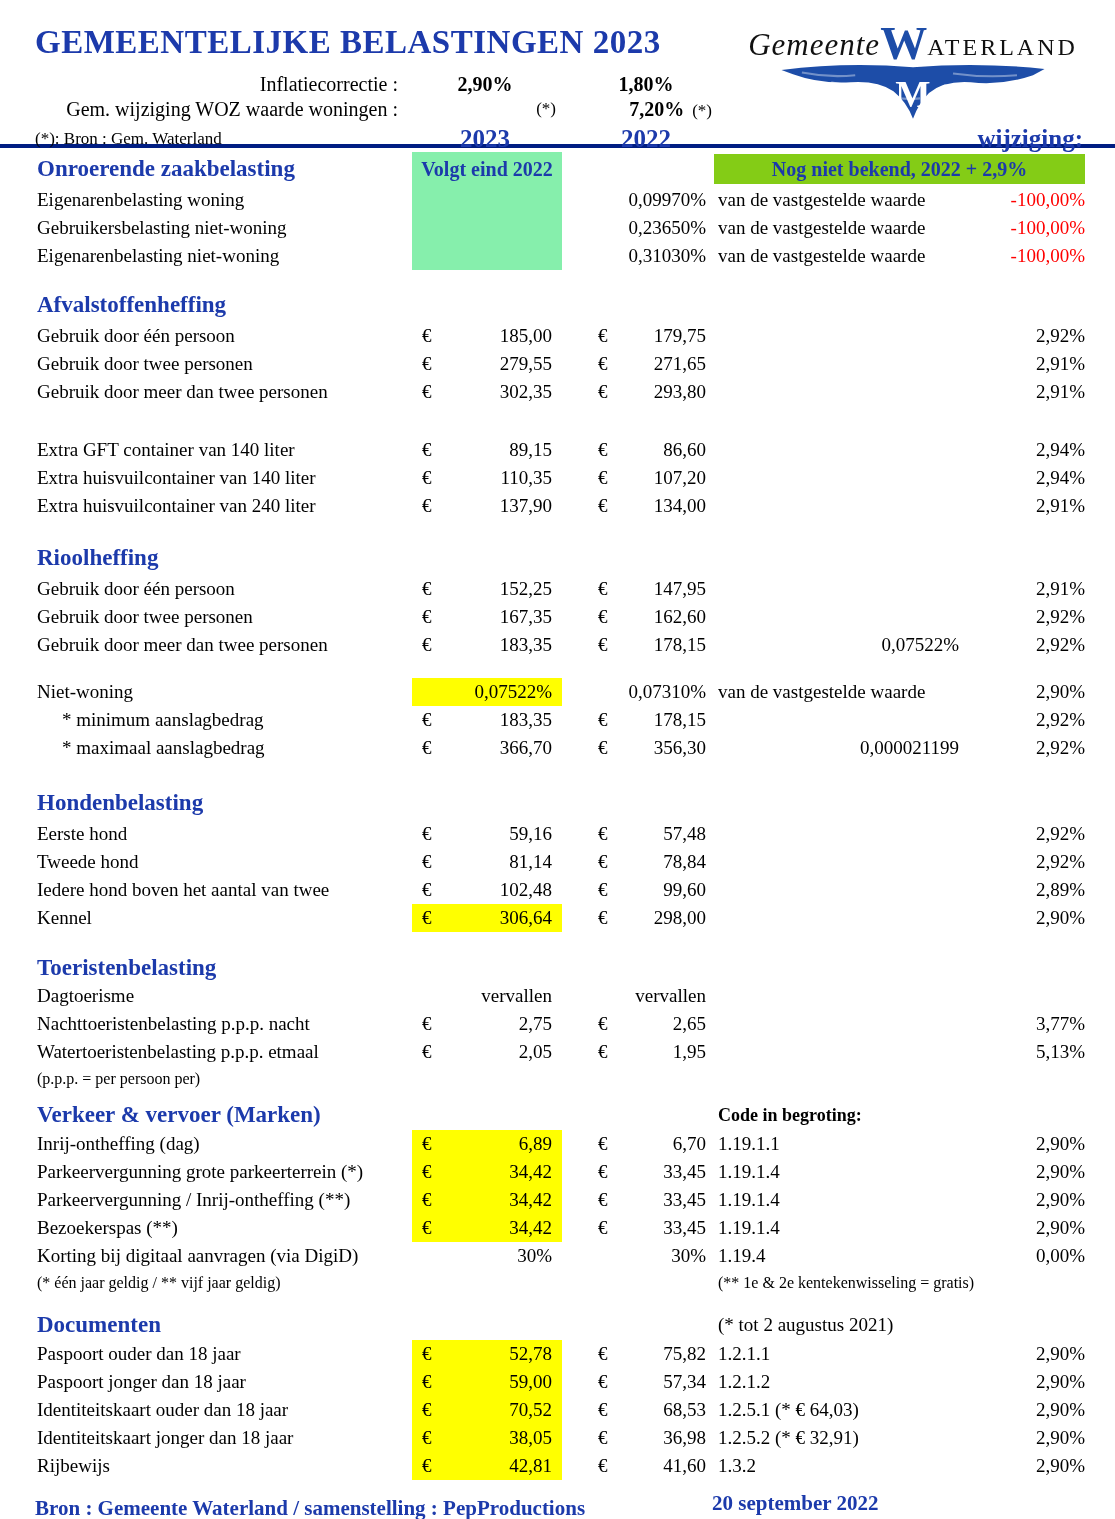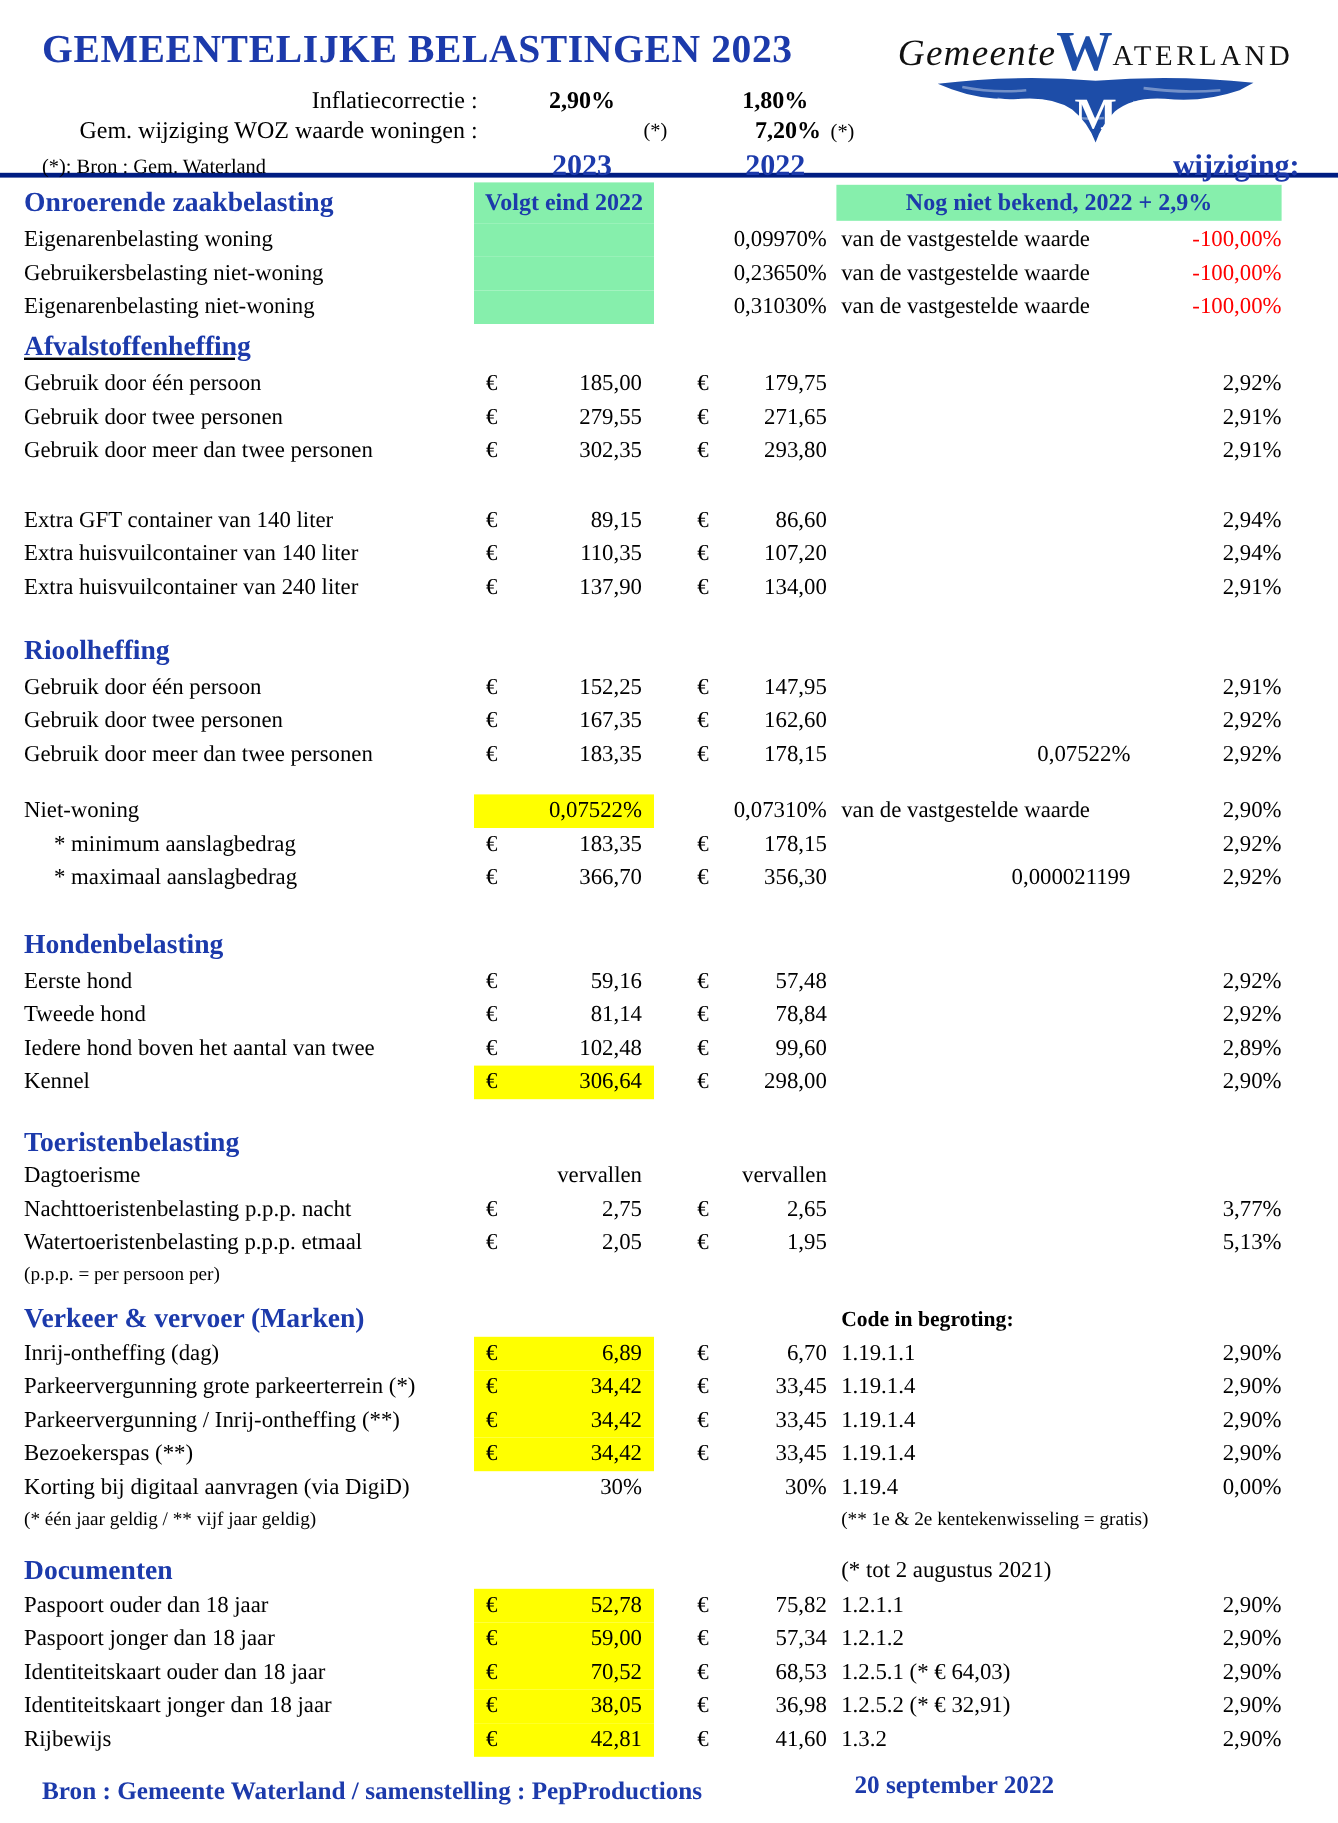--- a/index.html
+++ b/index.html
@@ -28,45 +28,45 @@
   .hwijz { font-size:25px; font-weight:bold; color:#1c3aab; text-align:right; }
   .divider { height:4px; background:#001d82; margin-top:2px; }
   
   .logo { position:absolute; top:20px; right:34px; width:336px; text-align:center; }
   .logo-text { white-space:nowrap; line-height:46px; }
   .lg-gem { font-style:italic; font-size:31px; color:#111; letter-spacing:1px; }
   .lg-w { font-size:47px; font-weight:bold; color:#1d4da8; vertical-align:-4px; }
   .lg-rest { font-size:24px; color:#111; letter-spacing:3px; }
   .wave { width:300px; height:64px; margin-top:-12px; display:block; margin-left:auto; margin-right:auto; }
   
-  .content { padding-left:20px; padding-right:32px; }
+  .content { padding-left:37px; padding-right:32px; }
   .row { display:grid; grid-template-columns:375px 150px 20px 132px 253px 118px; height:28px; align-items:center; font-size:19px; }
   .row.small { height:26px; font-size:16px; }
   .row.blank { height:30px; }
   .row.gaptop { margin-top:19px; }
   .sec-h { height:34px; }
   #sec-toeristen .sec-h { height:28px; }
   #sec-verkeer .sec-h, #sec-documenten .sec-h { height:30px; }
   #sec-onroerende .sec-h { margin-top:4px; }
-  #sec-afval .sec-h { margin-top:2px;text-decoration:underline; }
+  #sec-afval .sec-h { margin-top:18px; }
   #sec-riool .sec-h { margin-top:21px; }
   #sec-honden .sec-h { margin-top:24px; }
   #sec-toeristen .sec-h { margin-top:22px; }
   #sec-verkeer .sec-h { margin-top:8px; }
   #sec-documenten .sec-h { margin-top:14px; }
   .sec-title { font-size:23px; font-weight:bold; color:#1c3aab; white-space:nowrap; }
   .label { white-space:nowrap; }
   .label.indent { padding-left:25px; }
   .c1 { display:flex; justify-content:space-between; align-items:center; padding:0 10px; height:100%; box-sizing:border-box; }
   .c1.center { justify-content:center; }
   .c1.bg-yellow { background:#ffff00; }
   .c1.bg-blue { background:#86efac; }
   .c2 { display:flex; justify-content:space-between; align-items:center; padding:0 8px 0 16px; height:100%; box-sizing:border-box; }
   .hcell-note { font-size:20px; font-weight:bold; color:#1c3aab; white-space:nowrap; }
-  .banner { grid-column:5 / 7; background:#86efac; height:30px; display:flex; align-items:center; justify-content:center;
+  .banner { grid-column:5 / 7; background:#84cc16; height:30px; display:flex; align-items:center; justify-content:center;
             font-size:20px; font-weight:bold; color:#1c3aab; white-space:nowrap; }
   .extra { padding-left:4px; white-space:nowrap; }
   .extra.right { text-align:right; padding-right:8px; padding-left:0; }
   .extra.bold { font-weight:bold; font-size:18px; }
   .wijz { text-align:right; white-space:nowrap; }
   .wijz.red { color:#ff0000; }
   
   .footer { display:flex; padding-left:35px; margin-top:10px; height:26px; align-items:center;
             color:#1c3aab; font-weight:bold; font-size:21px; }
   .f-left { width:677px; white-space:nowrap;margin-top:11px; }

